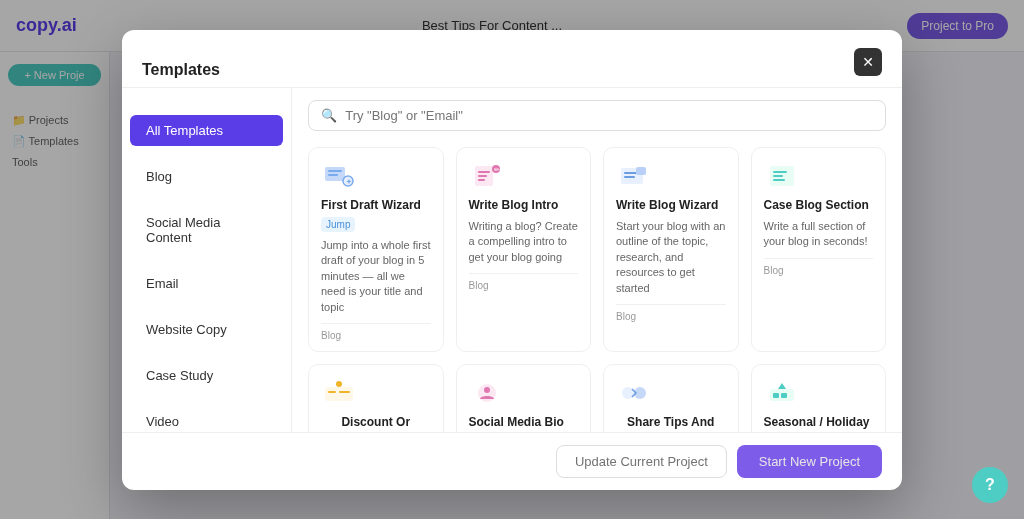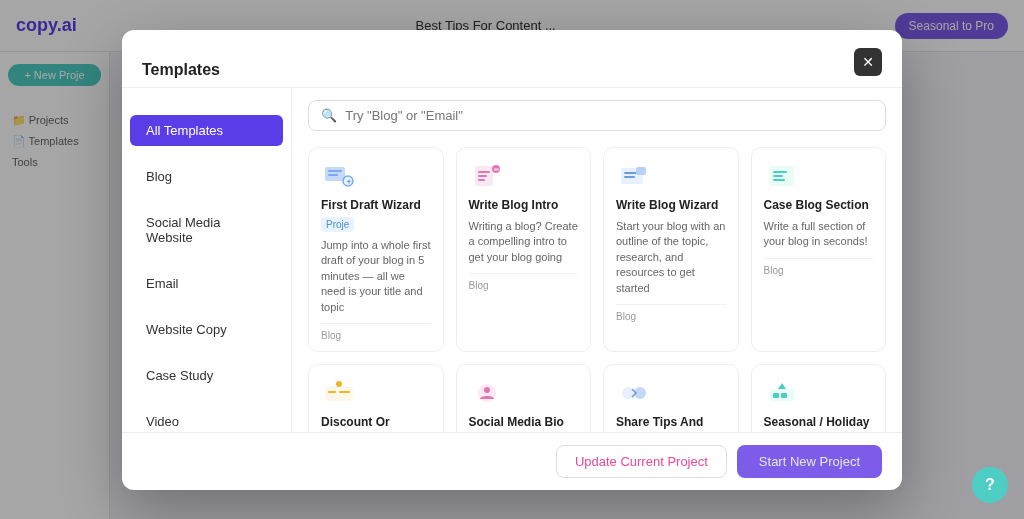--- a/index.html
+++ b/index.html
@@ -253,20 +253,21 @@
     .card-title {
       font-size: 12px;
       font-weight: 600;
       color: #222;
       margin-bottom: 6px;
       line-height: 1.3;
       display: flex;
       align-items: center;
       gap: 4px;
       flex-wrap: wrap;
+      text-align: center;
     }
 
     .beta-badge {
       background: #e8f4fd;
       color: #4a90d9;
       font-size: 10px;
       padding: 1px 5px;
       border-radius: 4px;
       font-weight: 500;
     }
@@ -294,21 +295,21 @@
       border-top: 1px solid #eee;
       flex-shrink: 0;
     }
 
     .btn-secondary {
       padding: 8px 18px;
       border: 1px solid #ddd;
       border-radius: 8px;
       background: #fff;
       font-size: 13px;
-      color: #ec4899;
+      color: #737373;
       cursor: pointer;
     }
 
     .btn-primary {
       padding: 8px 22px;
       border: none;
       border-radius: 8px;
       background: #7c5ce8;
       font-size: 13px;
       color: #e5e5e5;
@@ -337,21 +338,21 @@
     }
   </style>
 </head>
 <body>
 
 <div class="app-bg">
   <div class="top-bar">
     <span class="logo">copy.ai</span>
     <span class="top-bar-title">Best Tips For Content ...</span>
     <div class="top-bar-right">
-      <button class="upgrade-btn">Seasonal to Pro</button>
+      <button class="upgrade-btn">Project to Pro</button>
     </div>
   </div>
   <div class="sidebar-bg">
     <button class="new-proj-btn">+ New Proje</button>
     <div class="side-item">📁 Projects</div>
     <div class="side-item">📄 Templates</div>
     <div class="side-item">Tools</div>
   </div>
   <div class="main-content-bg"></div>
 </div>
@@ -362,21 +363,21 @@
   <div class="modal-header">
     <span class="modal-title">Templates</span>
     <button class="modal-close">✕</button>
   </div>
 
   <div class="modal-body">
 
     <div class="modal-nav">
     <div class="modal-nav-item active">All Templates</div>
         <div class="modal-nav-item">Blog</div>
-        <div class="modal-nav-item">Social Media Website</div>
+        <div class="modal-nav-item">Social Media Content</div>
         <div class="modal-nav-item">Email</div>
         <div class="modal-nav-item">Website Copy</div>
         <div class="modal-nav-item">Case Study</div>
         <div class="modal-nav-item">Video</div>
         <div class="modal-nav-item">General Business</div>
         <div class="modal-nav-item">Fun</div>
       </div>
 
     <div class="modal-content">
       <div class="search-bar">
@@ -390,21 +391,21 @@
       <div class="template-card">
             <div class="card-icon">
               <svg viewBox="0 0 32 24" fill="none">
                 <rect x="2" y="3" width="20" height="14" rx="2" fill="#c5d8f8"></rect>
                 <rect x="5" y="6" width="14" height="2" rx="1" fill="#7aabee"></rect>
                 <rect x="5" y="10" width="10" height="2" rx="1" fill="#7aabee"></rect>
                 <circle cx="25" cy="17" r="5" fill="#e8f0fe" stroke="#7aabee" stroke-width="1.5"></circle>
                 <text x="23" y="20" font-size="7" fill="#7aabee" font-weight="bold">✦</text>
               </svg>
             </div>
-            <div class="card-title">First Draft Wizard<span class="beta-badge">Proje</span></div>
+            <div class="card-title">First Draft Wizard<span class="beta-badge">Jump</span></div>
             <div class="card-desc">Jump into a whole first draft of your blog in 5 minutes — all we need is your title and topic</div>
             <div class="card-category">Blog</div>
           </div>
           <div class="template-card">
             <div class="card-icon">
               <svg viewBox="0 0 32 24" fill="none">
                 <rect x="4" y="2" width="18" height="20" rx="2" fill="#fce8f3"></rect>
                 <rect x="7" y="7" width="12" height="2" rx="1" fill="#e077b0"></rect>
                 <rect x="7" y="11" width="9" height="2" rx="1" fill="#e077b0"></rect>
                 <rect x="7" y="15" width="7" height="2" rx="1" fill="#e077b0"></rect>

